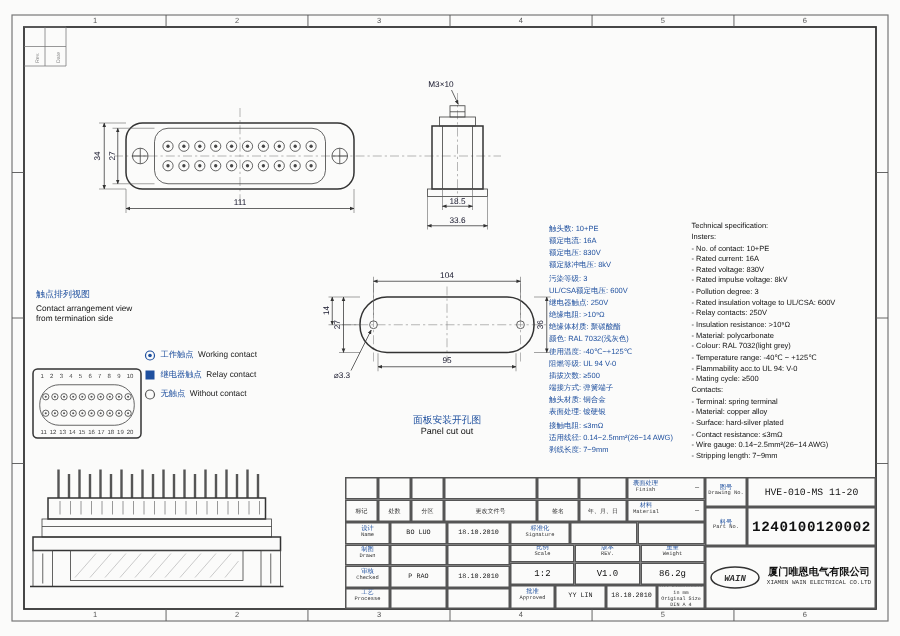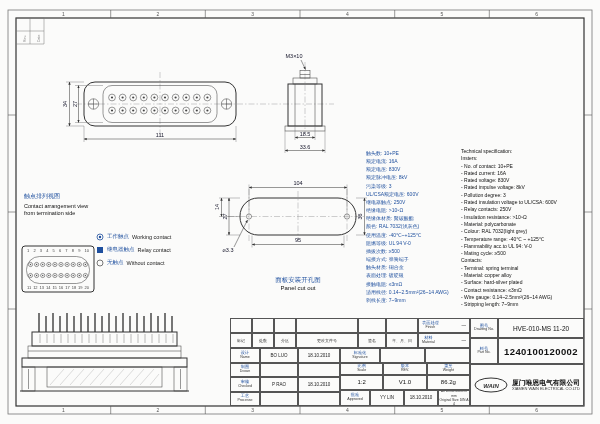--- a/index.html
+++ b/index.html
@@ -32,21 +32,21 @@
           font-size:4px;color:#444;}
   .cutlbl{position:absolute;left:240px;top:276px;width:116px;text-align:center;}
   .cutlbl .cnl{font-size:6.5px;color:#1e4f9e;}
   .cutlbl .enl{font-size:6px;color:#111;}
   .spec-cn{position:absolute;left:366px;top:149px;width:94px;font-size:5px;line-height:8.15px;
            color:#1e4f9e;white-space:nowrap;}
   .spec-en{position:absolute;left:461px;top:148px;width:122px;font-size:5px;line-height:7.3px;
            color:#111;white-space:nowrap;}
   .tb{position:absolute;left:230px;top:318px;width:354px;height:88px;}
   .c{position:absolute;box-sizing:border-box;border:0.5px solid #555;display:flex;
-     align-items:center;justify-content:center;overflow:hidden;background:transparent;}
+     align-items:center;justify-content:center;overflow:hidden;background:transparent;font-family:Liberation Mono, monospace;}
   .st{display:flex;flex-direction:column;align-items:center;line-height:1.1;}
   .cn4{font-size:4.2px;color:#1e4f9e;white-space:nowrap;}
   .en3{font-size:3.6px;color:#333;white-space:nowrap;}
   .hdr4{font-size:4px;color:#333;white-space:nowrap;}
   .v45{font-size:4.5px;color:#222;white-space:nowrap;}
   .v6{font-size:6px;color:#111;white-space:nowrap;}
   .dwgno{font-size:6.5px;color:#111;white-space:nowrap;}
   .partno{font-size:9.5px;font-weight:bold;color:#111;letter-spacing:0.4px;white-space:nowrap;}
   .note32{font-size:3.4px;color:#333;line-height:1.25;text-align:center;}
   .co-cn{font-size:6.8px;font-weight:bold;color:#111;white-space:nowrap;}

